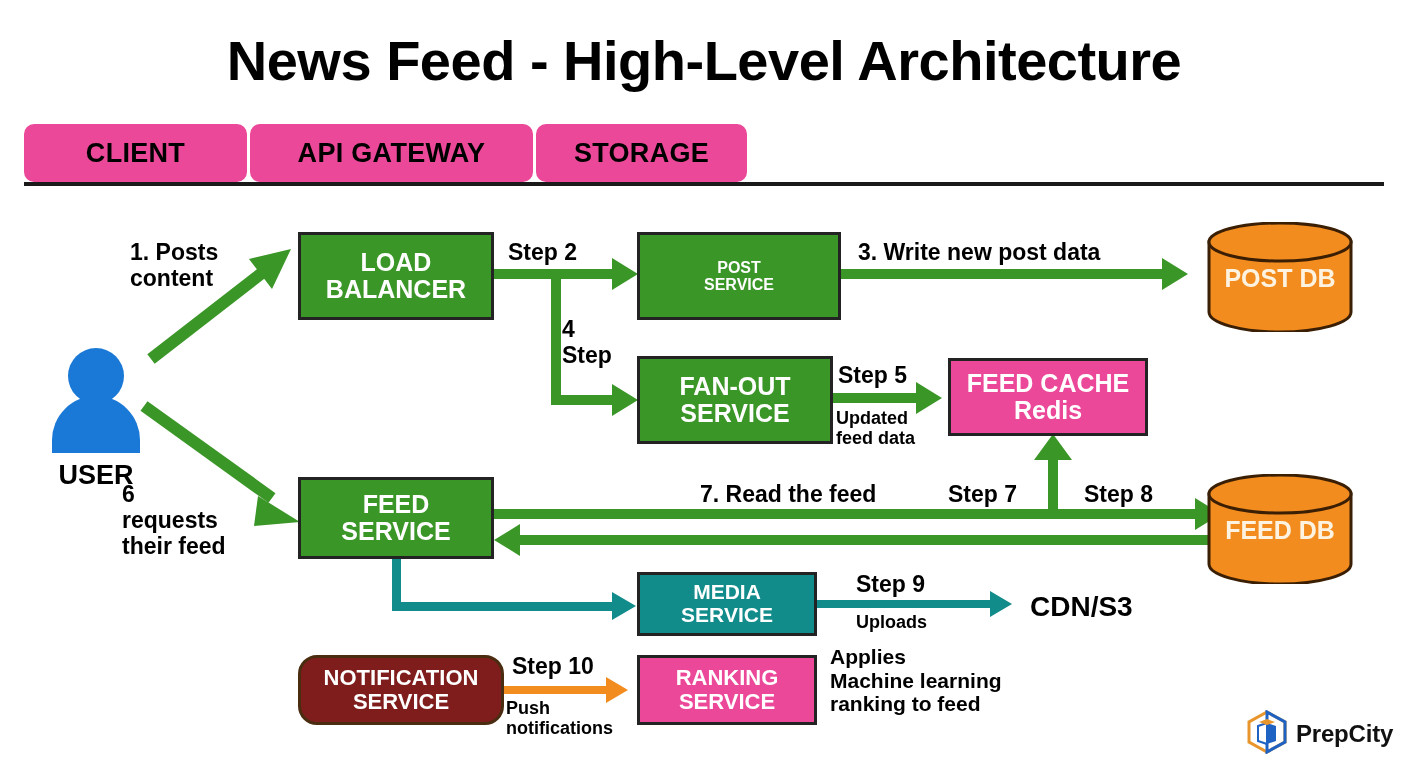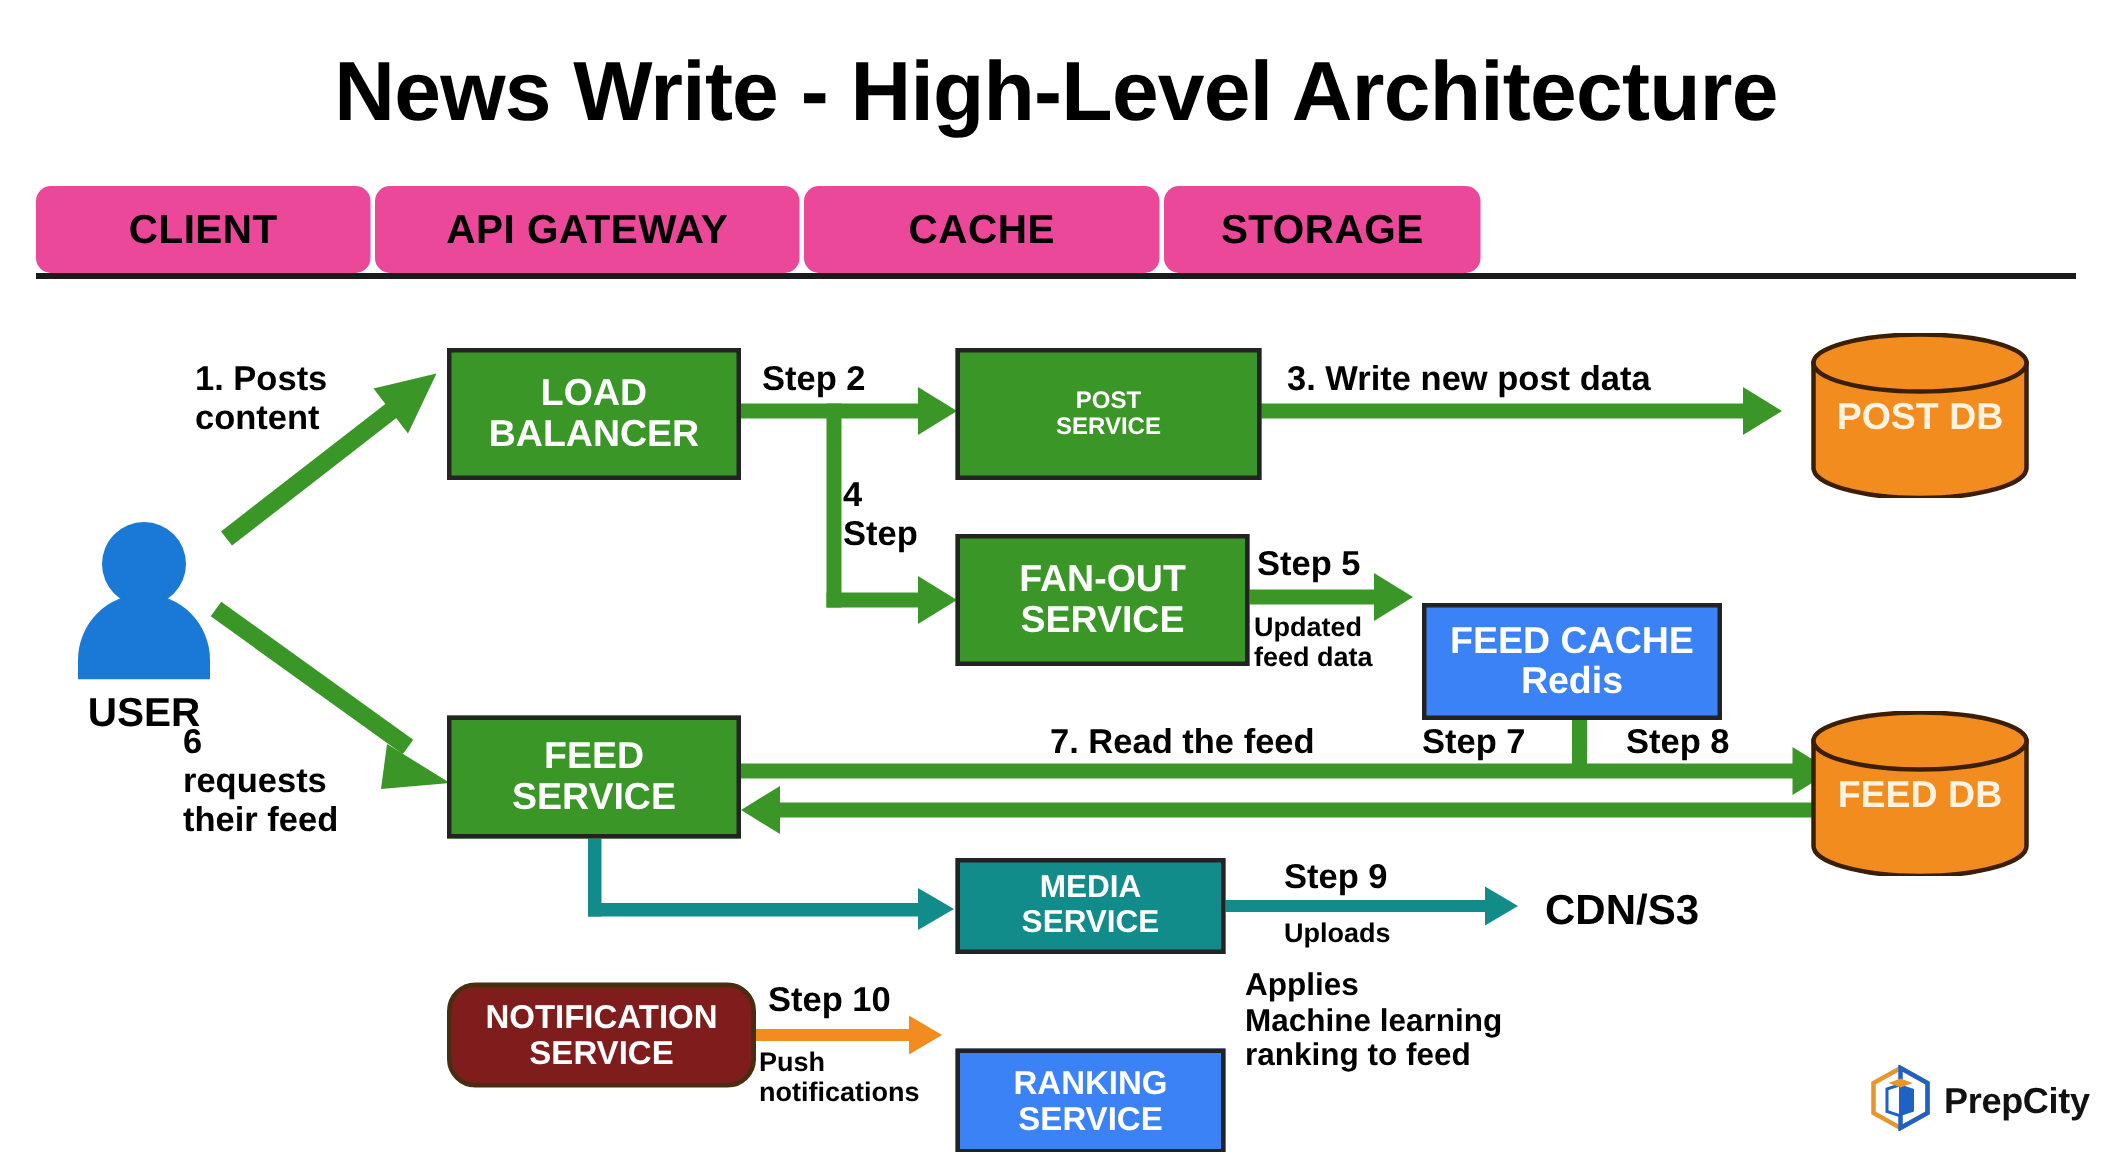--- a/index.html
+++ b/index.html
@@ -62,21 +62,21 @@
     align-items: center;
     justify-content: center;
     text-align: center;
     font-weight: bold;
     color: #ffffff;
     line-height: 1.08;
     z-index: 6;
   }
   .node .l1, .node .l2 { display: block; }
   .green  { background: #3a9626; }
-  .purple { background: #3b82f6; margin-top: 44px; }
+  .purple { background: #ec4899; }
   .teal   { background: #128b8b; }
   .orange { background: #7f1d1d; border-color: #4a2c10; border-radius: 19px; }
 
   
   .cyl { position: absolute; z-index: 6; }
   .cyl svg { display: block; }
   .cyl .cyl-label {
     position: absolute;
     left: 0; width: 100%;
     text-align: center;
@@ -118,26 +118,25 @@
 
   
   .logo { position: absolute; left: 1246px; top: 710px; display: flex; align-items: center; gap: 8px; z-index: 6; }
   .logo-text { font-size: 24px; font-weight: bold; color: #111; letter-spacing: -0.2px; }
 </style>
 </head>
 <body>
 
 <div id="stage">
 
-  <div class="title">News Write - High-Level Architecture</div>
+  <div class="title">News Feed - High-Level Architecture</div>
 
   <div class="headerbar">
     <div class="hdr-cell" style="width:223px">CLIENT</div>
     <div class="hdr-cell" style="width:283px">API GATEWAY</div>
-    <div class="hdr-cell" style="width:237px">CACHE</div>
     <div class="hdr-cell" style="width:211px">STORAGE</div>
   </div>
   <div class="hdr-rule"></div>
 
   <div class="user-icon" style="left:48px; top:348px;">
     <svg width="96" height="105" viewBox="0 0 96 105">
       <circle cx="48" cy="28" r="28" fill="#1a79d6"></circle>
       <path d="M4 105 L4 92 a44 44 0 0 1 88 0 L92 105 Z" fill="#1a79d6"></path>
     </svg>
   </div>

